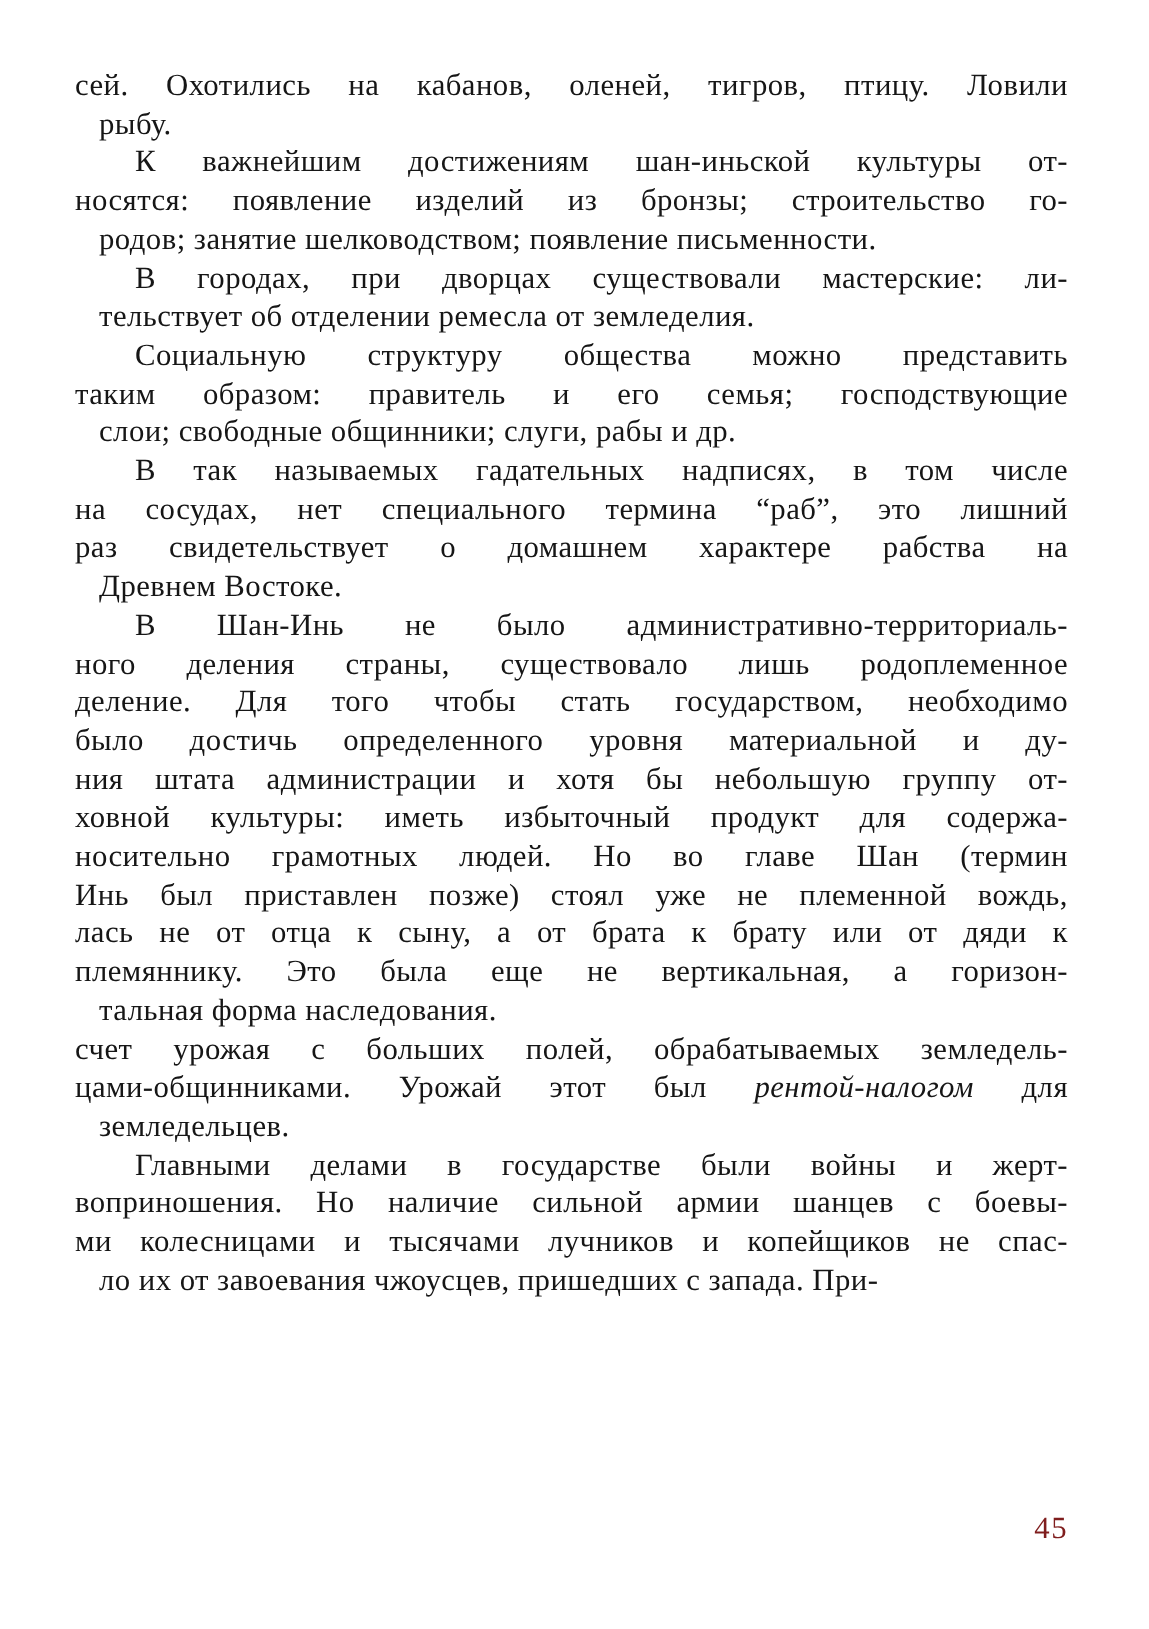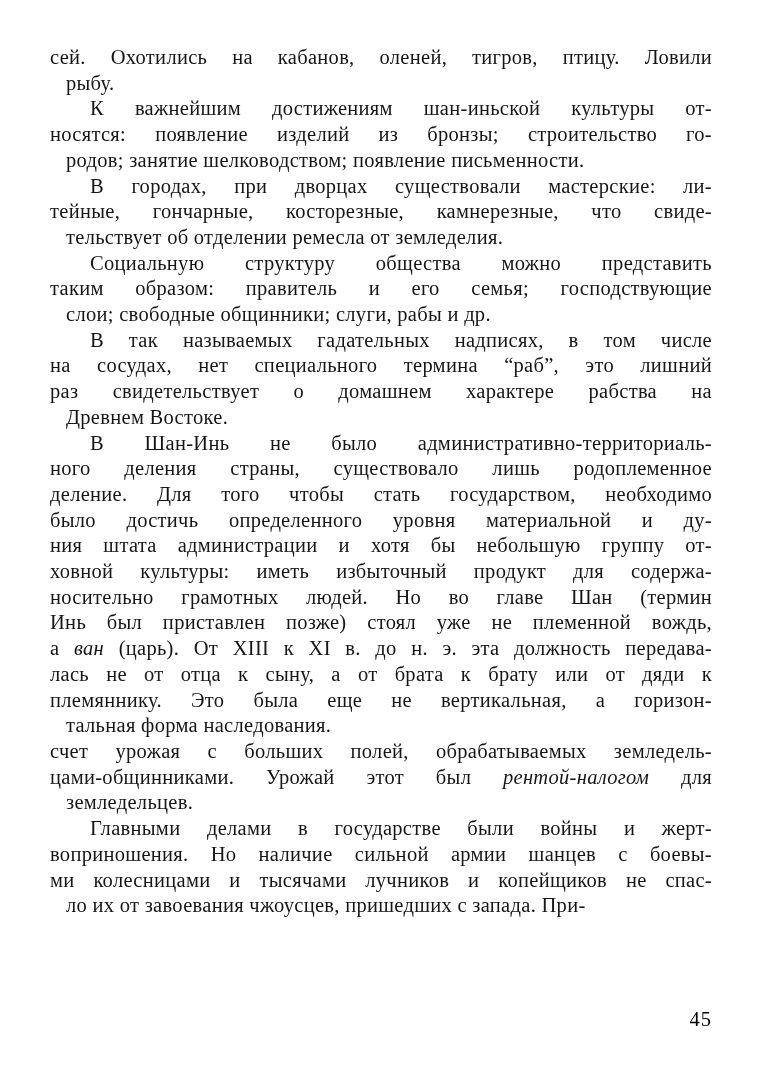--- a/index.html
+++ b/index.html
@@ -40,40 +40,39 @@
   }
   .line i {
     font-style: italic;
   }
   .page-number {
     position: absolute;
     top: 1008px;
     right: 54px;
     font-size: 20.5px;
     letter-spacing: 1px;
-    color: #000000;
+    color: #7f1d1d;
   }
 </style>
 </head>
 <body>
 
 <div class="page">
   <div class="text-block">
       <div class="paragraph">
         <div class="line"><span>сей. Охотились на кабанов, оленей, тигров, птицу. Ловили</span></div>
         <div class="line last"><span>рыбу.</span></div>
       </div>
       <div class="paragraph">
         <div class="line first-indent"><span>К важнейшим достижениям шан-иньской культуры от-</span></div>
         <div class="line"><span>носятся: появление изделий из бронзы; строительство го-</span></div>
         <div class="line last"><span>родов; занятие шелководством; появление письменности.</span></div>
       </div>
       <div class="paragraph">
         <div class="line first-indent"><span>В городах, при дворцах существовали мастерские: ли-</span></div>
-        <div class="line"><span>тейные, гончарные, косторезные, камнерезные, что свиде-</span></div>
         <div class="line last"><span>тельствует об отделении ремесла от земледелия.</span></div>
       </div>
       <div class="paragraph">
         <div class="line first-indent"><span>Социальную структуру общества можно представить</span></div>
         <div class="line"><span>таким образом: правитель и его семья; господствующие</span></div>
         <div class="line last"><span>слои; свободные общинники; слуги, рабы и др.</span></div>
       </div>
       <div class="paragraph">
         <div class="line first-indent"><span>В так называемых гадательных надписях, в том числе</span></div>
         <div class="line"><span>на сосудах, нет специального термина “раб”, это лишний</span></div>
@@ -82,21 +81,20 @@
       </div>
       <div class="paragraph">
         <div class="line first-indent"><span>В Шан-Инь не было административно-территориаль-</span></div>
         <div class="line"><span>ного деления страны, существовало лишь родоплеменное</span></div>
         <div class="line"><span>деление. Для того чтобы стать государством, необходимо</span></div>
         <div class="line"><span>было достичь определенного уровня материальной и ду-</span></div>
         <div class="line"><span>ния штата администрации и хотя бы небольшую группу от-</span></div>
         <div class="line"><span>ховной культуры: иметь избыточный продукт для содержа-</span></div>
         <div class="line"><span>носительно грамотных людей. Но во главе Шан (термин</span></div>
         <div class="line"><span>Инь был приставлен позже) стоял уже не племенной вождь,</span></div>
-        <div class="line"><span>а </span><i>ван</i><span> (царь). От XIII к XI в. до н. э. эта должность передава-</span></div>
         <div class="line"><span>лась не от отца к сыну, а от брата к брату или от дяди к</span></div>
         <div class="line"><span>племяннику. Это была еще не вертикальная, а горизон-</span></div>
         <div class="line last"><span>тальная форма наследования.</span></div>
       </div>
       <div class="paragraph">
         <div class="line"><span>счет урожая с больших полей, обрабатываемых земледель-</span></div>
         <div class="line"><span>цами-общинниками. Урожай этот был </span><i>рентой-налогом</i><span> для</span></div>
         <div class="line last"><span>земледельцев.</span></div>
       </div>
       <div class="paragraph">

